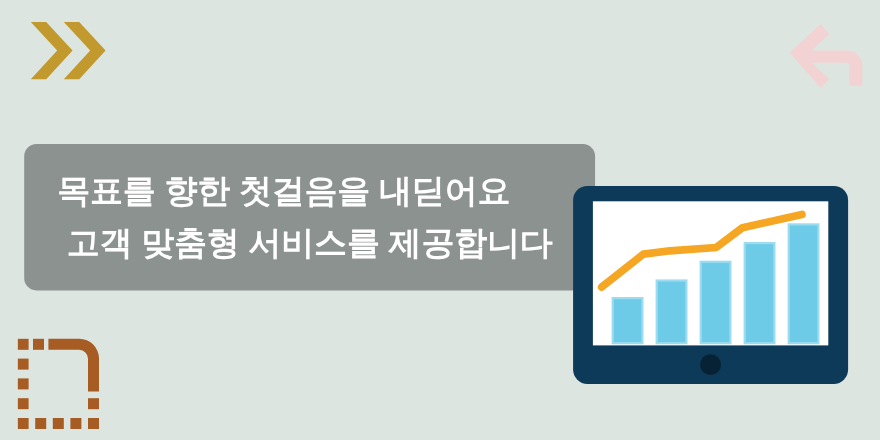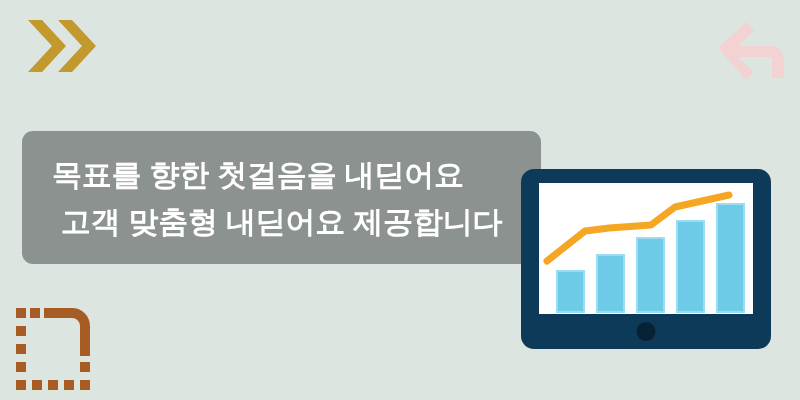--- a/index.html
+++ b/index.html
@@ -153,21 +153,21 @@
         <rect x="16" y="80" width="10" height="10"></rect>
         <rect x="32" y="80" width="10" height="10"></rect>
         <rect x="48" y="80" width="10" height="10"></rect>
         <rect x="64" y="80" width="10" height="10"></rect>
       </g>
     </svg>
   </div>
 
   <div id="headline-panel">
     <div class="headline-line line-1">목표를 향한 첫걸음을 내딛어요</div>
-    <div class="headline-line line-2">고객 맞춤형 내딛어요 제공합니다</div>
+    <div class="headline-line line-2">고객 맞춤형 서비스를 제공합니다</div>
   </div>
 
   <div id="tablet">
     <div id="tablet-frame"></div>
     <div id="tablet-screen">
       <svg id="chart-svg" viewBox="0 0 214 131" preserveAspectRatio="none" aria-hidden="true">
         <g>
           <rect class="bar" x="18" y="88" width="27" height="41" fill="#6ecbe8" stroke="#9bdcf0" stroke-width="2"></rect>
           <rect class="bar" x="58" y="72" width="27" height="57" fill="#6ecbe8" stroke="#9bdcf0" stroke-width="2"></rect>
           <rect class="bar" x="98" y="55" width="27" height="74" fill="#6ecbe8" stroke="#9bdcf0" stroke-width="2"></rect>

